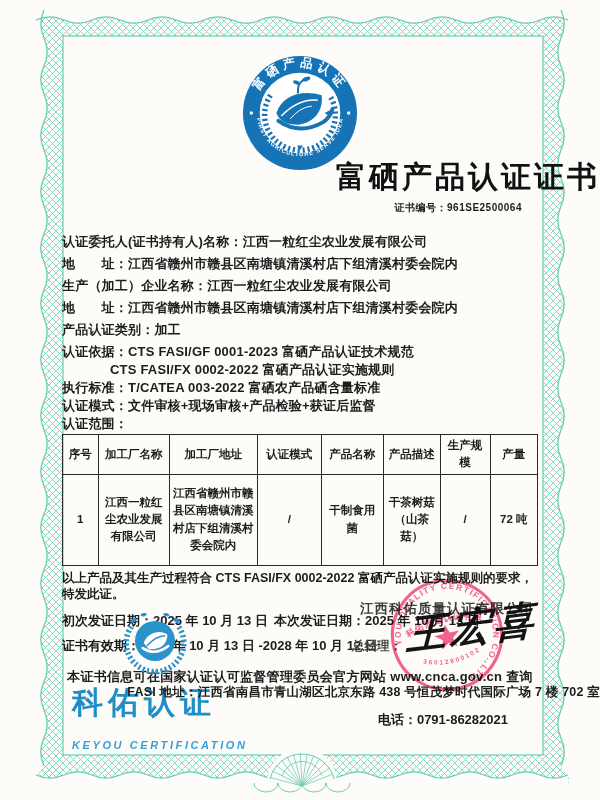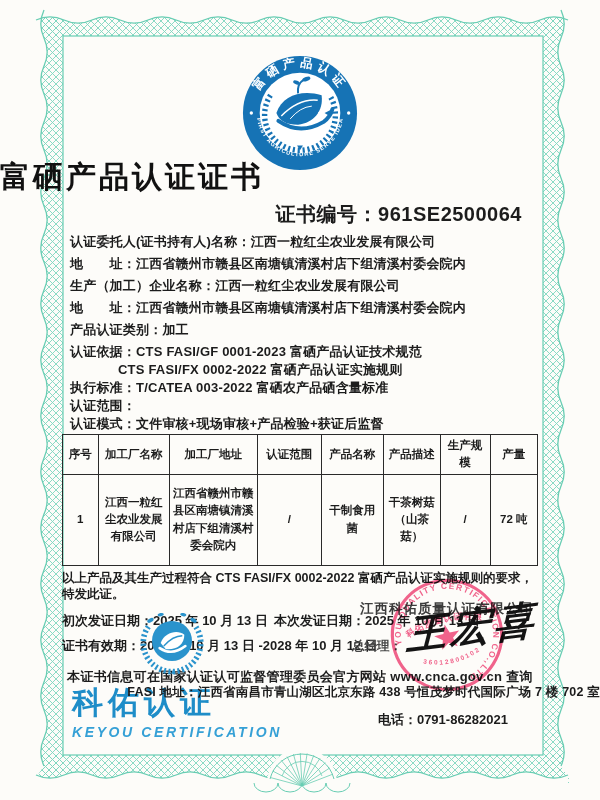--- a/index.html
+++ b/index.html
@@ -10,33 +10,33 @@
     color:#1c1c1c;
   }
   #border-svg{position:absolute;left:0;top:0;z-index:1;pointer-events:none;}
   .content{position:absolute;left:0;top:0;width:600px;height:800px;z-index:2;}
 
   
   .seal-top{position:absolute;left:241px;top:54px;width:118px;height:118px;}
 
   
   .doc-title{
-    position:absolute;top:157px;left:0;width:100%;text-align:left;
+    position:absolute;top:157px;left:0;width:100%;text-align:right;
     font-size:30px;font-weight:900;letter-spacing:3px;color:#111;font-family:Liberation Mono, monospace;
   }
 
   
-  .cert-no{position:absolute;top:201px;right:78px;font-size:20px;font-weight:800;letter-spacing:.5px;}
+  .cert-no{position:absolute;top:201px;right:78px;font-size:10px;font-weight:800;letter-spacing:.5px;}
 
   
   .body-block{position:absolute;left:62px;top:234px;width:476px;}
   .field-line{font-size:13px;font-weight:700;line-height:15px;margin-bottom:7px;letter-spacing:.2px;}
   .field-line.tight{margin-bottom:3px;}
   .field-line.indent{padding-left:48px;}
-  .flabel{white-space:pre;padding-left:8px;}
+  .flabel{white-space:pre;}
 
   table.scope{
     width:100%;border-collapse:collapse;margin-top:2px;
     font-size:11.5px;table-layout:fixed;
   }
   table.scope th,table.scope td{
     border:1px solid #2a2a2a;text-align:center;vertical-align:middle;
     padding:2px 2px;line-height:1.5;word-break:break-all;
   }
   table.scope th{height:26px;font-weight:700;}
@@ -47,21 +47,21 @@
   .dates-row .date-item:first-child{width:212px;}
   .valid-row{margin-top:7px;font-size:13px;font-weight:700;}
   .query-note{margin-top:13px;text-align:center;font-size:13px;font-weight:700;letter-spacing:.3px;}
 
   
   .issuer{position:absolute;left:62px;top:598px;width:498px;height:100px;}
   .keyou-logo{position:absolute;left:0;top:8px;display:flex;align-items:center;flex-direction:column;}
   .keyou-emblem{width:76px;height:76px;}
   .keyou-text{margin-left:10px;}
   .keyou-cn{font-size:31px;font-weight:900;letter-spacing:5px;color:#1e8dc8;}
-  .keyou-en{font-size:14px;font-weight:700;font-style:italic;letter-spacing:2.6px;color:#35a0d6;margin-top:0;}
+  .keyou-en{font-size:11px;font-weight:700;font-style:italic;letter-spacing:2.6px;color:#35a0d6;margin-top:15px;}
   .issuer-company{position:absolute;left:298px;top:2px;font-size:13.5px;font-weight:600;color:#3c3c3c;letter-spacing:1px;}
   .signer-label{position:absolute;left:290px;top:40px;font-size:12.5px;font-weight:600;color:#474747;}
   .signature{
     position:absolute;left:344px;top:2px;font-size:40px;color:#141414;
     font-family:"DejaVu Serif","Liberation Serif",serif;font-style:italic;font-weight:700;
     transform:rotate(-7deg) skewX(-8deg);letter-spacing:4px;
   }
   .stamp{position:absolute;left:326px;top:-22px;width:118px;height:118px;
     transform:rotate(-13deg);opacity:.88;mix-blend-mode:multiply;}
 
@@ -157,41 +157,41 @@
     <div class="body-block">
       <div>
           <div class="field-line"><span class="flabel">认证委托人(证书持有人)名称：</span><span class="fvalue">江西一粒红尘农业发展有限公司</span></div>
           <div class="field-line"><span class="flabel">地　　址：</span><span class="fvalue">江西省赣州市赣县区南塘镇清溪村店下组清溪村委会院内</span></div>
           <div class="field-line"><span class="flabel">生产（加工）企业名称：</span><span class="fvalue">江西一粒红尘农业发展有限公司</span></div>
           <div class="field-line"><span class="flabel">地　　址：</span><span class="fvalue">江西省赣州市赣县区南塘镇清溪村店下组清溪村委会院内</span></div>
           <div class="field-line"><span class="flabel">产品认证类别：</span><span class="fvalue">加工</span></div>
           <div class="field-line tight"><span class="flabel">认证依据：</span><span class="fvalue">CTS FASI/GF 0001-2023 富硒产品认证技术规范</span></div>
           <div class="field-line tight indent"><span class="flabel"></span><span class="fvalue">CTS FASI/FX 0002-2022 富硒产品认证实施规则</span></div>
           <div class="field-line tight"><span class="flabel">执行标准：</span><span class="fvalue">T/CATEA 003-2022 富硒农产品硒含量标准</span></div>
+          <div class="field-line tight"><span class="flabel">认证模式：</span><span class="fvalue">文件审核+现场审核+产品检验+获证后监督</span></div>
           <div class="field-line tight"><span class="flabel">认证范围：</span><span class="fvalue"></span></div>
-          <div class="field-line tight"><span class="flabel">认证模式：</span><span class="fvalue">文件审核+现场审核+产品检验+获证后监督</span></div>
         </div>
 
       <table class="scope" id="scope-table">
         <colgroup>
           <col style="width:7.5%">
             <col style="width:15%">
             <col style="width:18.5%">
             <col style="width:13.5%">
           <col style="width:13%">
             <col style="width:12%">
             <col style="width:10.5%">
             <col style="width:10%">
         </colgroup>
         <thead>
             <tr>
               <th>序号</th>
               <th>加工厂名称</th>
               <th>加工厂地址</th>
-              <th>认证范围</th>
+              <th>认证模式</th>
               <th>产品名称</th>
               <th>产品描述</th>
               <th>生产规模</th>
               <th>产量</th>
             </tr>
           </thead>
         <tbody>
             <tr>
               <td>1</td>
               <td>江西一粒红尘农业发展有限公司</td>

